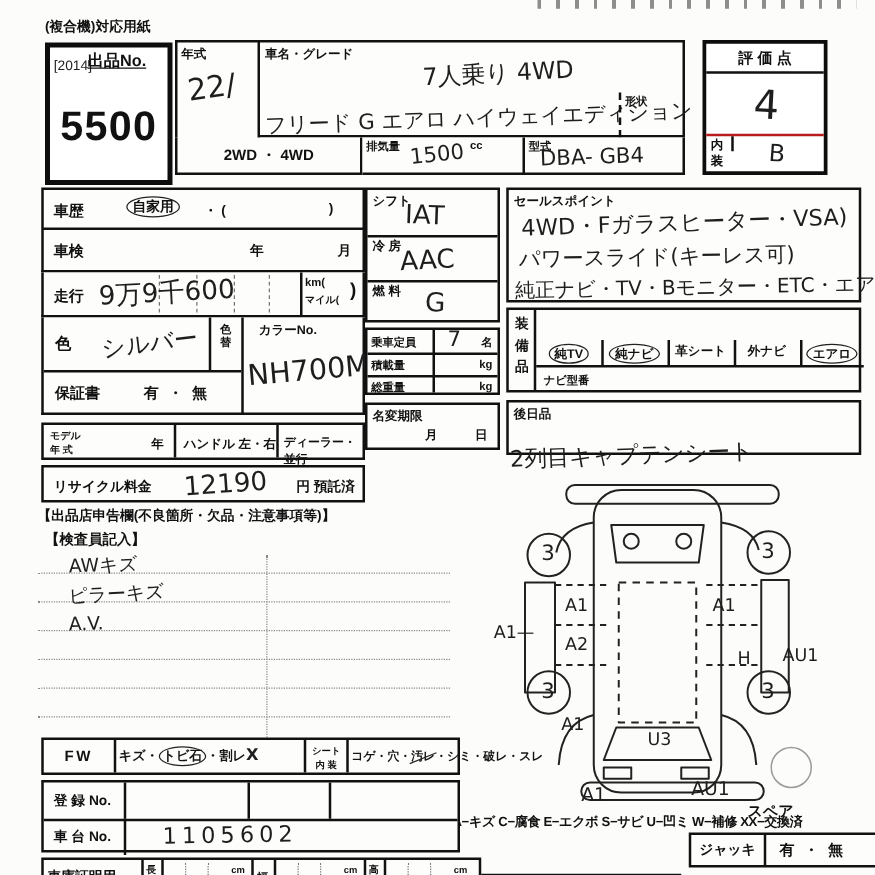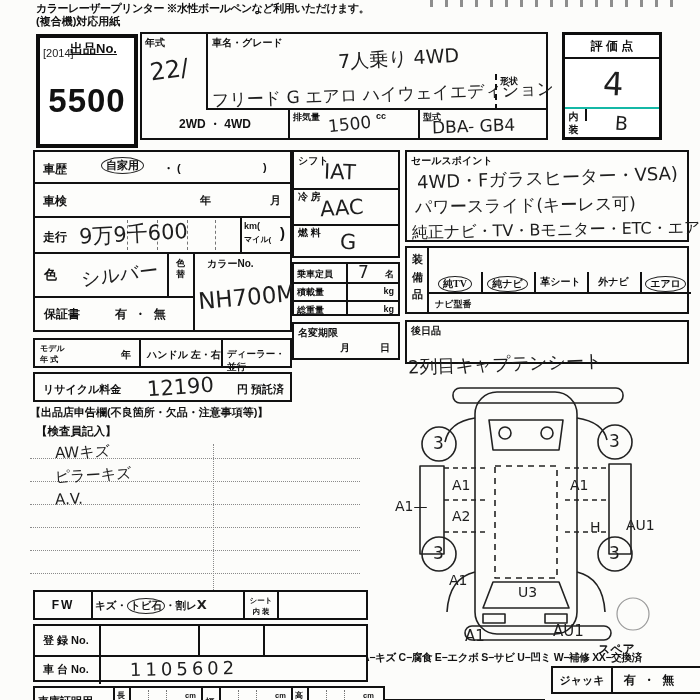--- a/index.html
+++ b/index.html
@@ -2,34 +2,33 @@
 <html><head>
 <meta charset="utf-8">
 <style>
   html,body{margin:0;padding:0;background:#e8e8e4;}
   .sheet{position:relative;width:700px;height:700px;background:#fcfcfa;overflow:hidden;
          font-family:"Liberation Sans",sans-serif;color:#151515;}
   .abs{position:absolute;}
   .lbl{font-weight:700;color:#111;}
   .bx{border:2px solid #111;box-sizing:border-box;background:#fdfdfb;}
   .hw{font-family:"DejaVu Sans",sans-serif;color:#1e1e1e;white-space:nowrap;}
-  .circ{display:inline-block;border:1.6px solid #222;border-radius:50%;padding:0 4px;font-family:Liberation Serif, serif;}
+  .circ{display:inline-block;border:1.6px solid #222;border-radius:50%;padding:0 4px;}
   .strike{position:relative;display:inline-block;}
   .strike::after{content:"";position:absolute;left:-2px;right:-2px;top:55%;
                  border-top:1.6px solid #222;transform:rotate(-22deg);}
   .stack{word-break:break-all;line-height:1.25;text-align:center;}
   .dot{border-top:1.6px dotted #8a8a8a;}
   svg{display:block;}
 </style>
 </head>
 <body>
 
 <div class="sheet">
 
-  <div class="abs lbl" style="left:36px;top:1px;font-size:11px;letter-spacing:-0.5px;">カラーレーザープリンター ※水性ボールペンなど利用いただけます。</div>
   <div class="abs lbl" style="left:36px;top:14px;font-size:11px;">(複合機)対応用紙</div>
   <div class="abs" style="left:430px;top:0;width:255px;height:7px;opacity:.55;background:repeating-linear-gradient(90deg,#333 0 3px,transparent 3px 15px);"></div>
 
   <div class="abs" style="left:36px;top:34px;width:94px;height:106px;border:4px solid #0d0d0d;background:#fff;">
     <span class="abs" style="left:3px;top:9px;font-size:11px;color:#222;">[2014]</span>
     <span class="abs lbl" style="left:30px;top:2px;font-size:13px;text-decoration:underline;">出品No.</span>
     <span class="abs lbl" style="left:0;top:44px;width:100%;text-align:center;font-size:33px;letter-spacing:1px;">5500</span>
   </div>
 
   <div class="abs bx" style="left:140px;top:32px;width:68px;height:102px;">
@@ -58,21 +57,21 @@
   <div class="abs bx" style="left:420px;top:110px;width:128px;height:30px;border-top:none;border-left:none;">
     <span class="abs lbl" style="left:3px;top:1px;font-size:9px;">型式</span>
     <span class="abs hw" style="left:12px;top:6px;font-size:17px;transform:rotate(-2deg);">DBA- GB4</span>
   </div>
 
   <div class="abs" style="left:562px;top:32px;width:100px;height:108px;border:3px solid #0d0d0d;box-sizing:border-box;background:#fff;">
     <div style="height:22px;border-bottom:2px solid #111;text-align:center;">
       <span class="lbl" style="font-size:12px;line-height:22px;">評 価 点</span>
     </div>
     <span class="abs hw" style="left:38px;top:30px;font-size:32px;transform:rotate(3deg);">4</span>
-    <div class="abs" style="left:0;top:72px;width:100%;height:14px;border-top:2px solid #14b8a6;box-sizing:border-box;">
+    <div class="abs" style="left:0;top:72px;width:100%;height:14px;border-top:2px solid #b91c1c;box-sizing:border-box;">
       <span class="abs lbl stack" style="left:2px;top:2px;width:13px;font-size:10px;border-right:0;">内装</span>
       <div class="abs" style="left:20px;top:0;height:100%;border-left:2px solid #111;"></div>
       <span class="abs hw" style="left:50px;top:3px;font-size:19px;transform:rotate(4deg);">B</span>
     </div>
   </div>
 
   <div class="abs bx" style="left:33px;top:150px;width:259px;height:34px;">
     <span class="abs lbl" style="left:8px;top:9px;font-size:12px;">車歴</span>
     <span class="abs circ lbl" style="left:66px;top:5px;font-size:11px;">自家用</span>
     <span class="abs lbl" style="left:128px;top:9px;font-size:11px;">・ (</span>
@@ -260,20 +259,23 @@
   <div class="abs bx" style="left:33px;top:590px;width:335px;height:30px;">
     <span class="abs lbl" style="left:0;width:56px;text-align:center;line-height:27px;font-size:12px;letter-spacing:2px;">FW</span>
     <div class="abs" style="left:56px;top:0;height:100%;border-left:2px solid #111;"></div>
     <div class="abs" style="left:60px;top:5px;width:146px;font-size:10.5px;font-weight:700;white-space:nowrap;">
       <span>キズ・</span><span class="circ" style="padding:0 2px;">トビ石</span><span>・割レ</span><span class="hw" style="font-size:13px;">X</span>
     </div>
     <div class="abs" style="left:208px;top:0;height:100%;border-left:2px solid #111;"></div>
     <span class="abs lbl" style="left:210px;top:4px;width:32px;text-align:center;font-size:7.5px;">シート</span>
     <span class="abs lbl" style="left:210px;top:15px;width:32px;text-align:center;font-size:7.5px;">内 装</span>
     <div class="abs" style="left:242px;top:0;height:100%;border-left:2px solid #111;"></div>
+    <div class="abs" style="left:246px;top:7px;font-size:9.5px;font-weight:700;white-space:nowrap;">
+      <span>コゲ・穴・</span><span class="strike">汚レ</span><span>・シミ・破レ・スレ</span>
+    </div>
   </div>
 
   <div class="abs bx" style="left:33px;top:624px;width:335px;height:58px;">
     <span class="abs lbl" style="left:8px;top:7px;font-size:11px;">登 録 No.</span>
     <div class="abs" style="left:64px;top:0;height:29px;border-left:2px solid #111;"></div>
     <div class="abs" style="left:163px;top:0;height:29px;border-left:2px solid #111;"></div>
     <div class="abs" style="left:228px;top:0;height:29px;border-left:2px solid #111;"></div>
     <div class="abs" style="left:0;top:29px;width:100%;border-top:2px solid #111;"></div>
     <span class="abs lbl" style="left:8px;top:36px;font-size:11px;">車 台 No.</span>
     <div class="abs" style="left:64px;top:29px;height:29px;border-left:2px solid #111;"></div>

